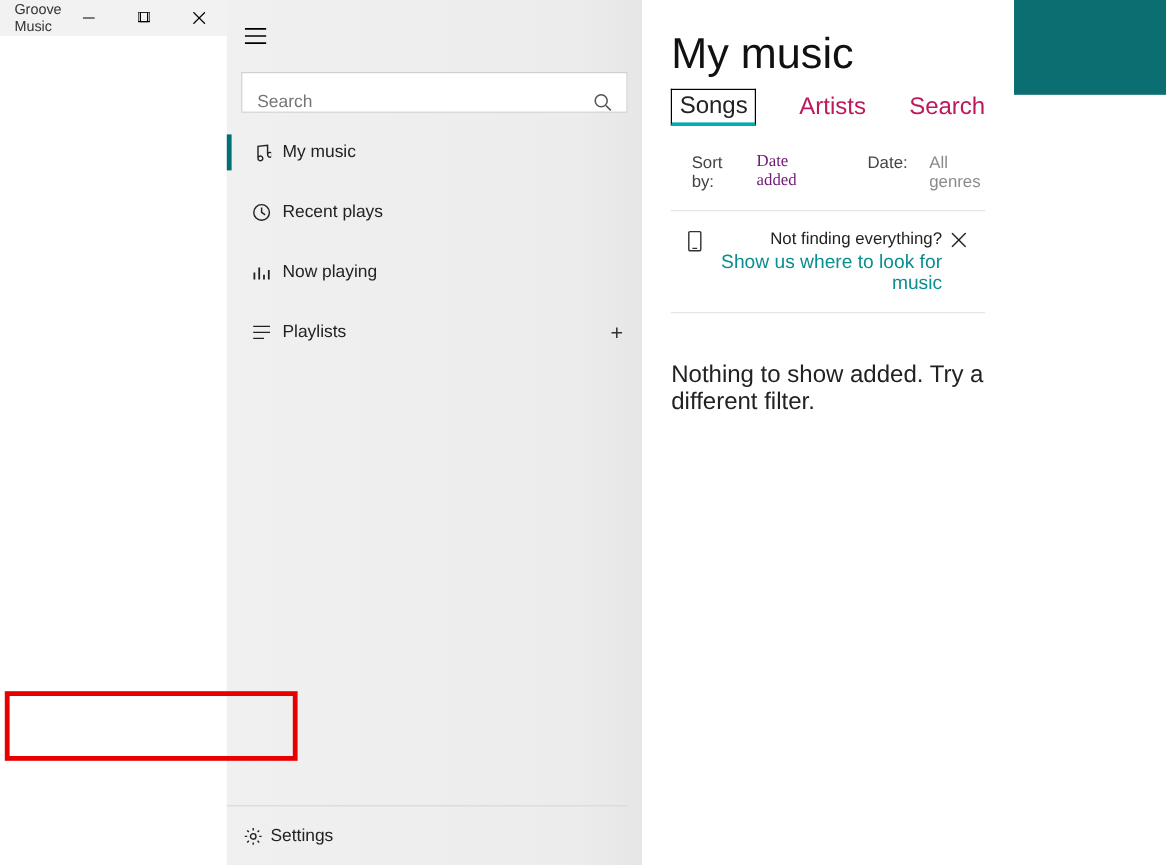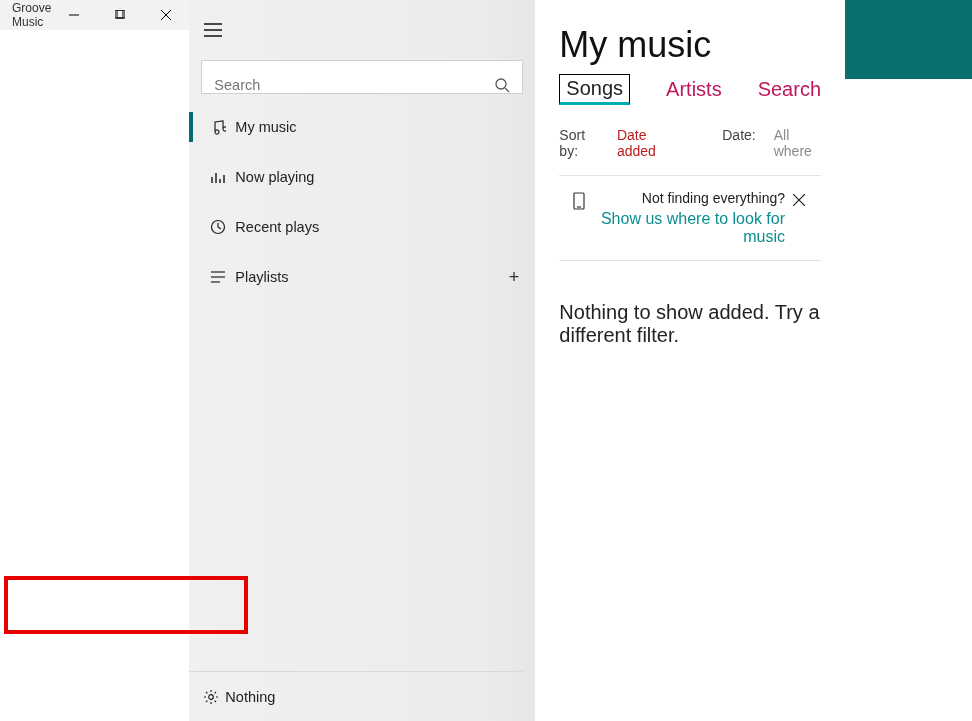--- a/index.html
+++ b/index.html
@@ -33,23 +33,23 @@
   .sidebar-spacer { flex: 1; }
   .settings-row { height: 50px; display: flex; align-items: center; padding-left: 14px; font-size: 14.5px; color: #222; border-top: 1px solid #d9d9d9; margin: 0 12px 0 0; }
   .settings-highlight { position: absolute; left: 4px; top: 576px; width: 244px; height: 58px; border: 4px solid #e80000; pointer-events: none; }
 
   
   .content { flex: 1; padding: 24px 24px 0 24px; display: flex; flex-direction: column; }
   .page-title { font-size: 36px; font-weight: 300; color: #111; margin-bottom: 4px; }
   .tabs { display: flex; gap: 36px; margin-top: 4px; align-items: center; }
   .tab { font-size: 20px; color: #be185d; padding: 4px 0; }
   .tab.active { color: #222; border: 1px solid #000; padding: 2px 6px; border-bottom: 3px solid #00adb1; }
-  .filters { margin-top: 22px; font-size: 14px; color: #333; display: flex; gap: 18px; }
+  .filters { margin-top: 22px; font-size: 14px; color: #333; display: flex; gap: 18px; margin-left: 17px; }
   .filters .label { color: #444; }
-  .filters .value-accent { color: #b91c1c; }
+  .filters .value-accent { color: #701a75; font-family: Liberation Serif, serif; }
   .filters .value-muted { color: #8a8a8a; }
   .filters .gap { width: 12px; }
   .divider { height: 1px; background: #e4e4e4; margin-top: 16px; }
   .notice { display: flex; align-items: flex-start; padding: 14px 8px; border-bottom: 1px solid #e4e4e4; text-align: right; }
   .notice .device { margin: 2px 12px 0 6px; }
   .notice-text { flex: 1; }
   .notice-text .line1 { font-size: 14px; color: #222; }
   .notice-text .line2 { font-size: 16px; color: #0a8e91; margin-top: 4px; }
   .notice .close { padding: 4px 8px; color: #222; }
   .empty { margin-top: 40px; font-size: 20px; color: #222; font-weight: 400; }
@@ -122,36 +122,36 @@
           <span class="icon">
             <svg width="16" height="16" viewBox="0 0 16 16">
                 <path d="M5 13a2 2 0 1 0 0-.001V3l8-1v8a2 2 0 1 0 0-.001" fill="none" stroke="#222" stroke-width="1.2"></path>
               </svg>
           </span>
           <span class="label">My music</span>
         </div>
         <div class="nav-item">
           <span class="icon">
             <svg width="16" height="16" viewBox="0 0 16 16">
+                <circle cx="8" cy="8" r="6.5" fill="none" stroke="#222" stroke-width="1.2"></circle>
+                <path d="M8 4v4l3 2" fill="none" stroke="#222" stroke-width="1.2"></path>
+              </svg>
+          </span>
+          <span class="label">Recent plays</span>
+        </div>
+        <div class="nav-item">
+          <span class="icon">
+            <svg width="16" height="16" viewBox="0 0 16 16">
                 <line x1="2" y1="14" x2="2" y2="8" stroke="#222" stroke-width="1.5"></line>
                 <line x1="6" y1="14" x2="6" y2="4" stroke="#222" stroke-width="1.5"></line>
                 <line x1="10" y1="14" x2="10" y2="10" stroke="#222" stroke-width="1.5"></line>
                 <line x1="14" y1="14" x2="14" y2="6" stroke="#222" stroke-width="1.5"></line>
               </svg>
           </span>
           <span class="label">Now playing</span>
-        </div>
-        <div class="nav-item">
-          <span class="icon">
-            <svg width="16" height="16" viewBox="0 0 16 16">
-                <circle cx="8" cy="8" r="6.5" fill="none" stroke="#222" stroke-width="1.2"></circle>
-                <path d="M8 4v4l3 2" fill="none" stroke="#222" stroke-width="1.2"></path>
-              </svg>
-          </span>
-          <span class="label">Recent plays</span>
         </div>
         <div class="nav-item">
           <span class="icon">
             <svg width="16" height="16" viewBox="0 0 16 16">
                 <line x1="1" y1="3" x2="15" y2="3" stroke="#222" stroke-width="1.2"></line>
                 <line x1="1" y1="8" x2="15" y2="8" stroke="#222" stroke-width="1.2"></line>
                 <line x1="1" y1="13" x2="10" y2="13" stroke="#222" stroke-width="1.2"></line>
               </svg>
           </span>
           <span class="label">Playlists</span>
@@ -161,39 +161,39 @@
 
       <div class="sidebar-spacer"></div>
 
       <div class="settings-row">
         <span class="icon">
           <svg width="16" height="16" viewBox="0 0 16 16">
               <circle cx="8" cy="8" r="2.3" fill="none" stroke="#222" stroke-width="1.2"></circle>
               <path d="M8 1v2M8 13v2M1 8h2M13 8h2M3 3l1.4 1.4M11.6 11.6L13 13M13 3l-1.4 1.4M4.4 11.6L3 13" stroke="#222" stroke-width="1.2"></path>
             </svg>
         </span>
-        <span class="label" style="margin-left:6px">Nothing</span>
+        <span class="label" style="margin-left:6px">Settings</span>
       </div>
     </div>
 
     <div class="content">
       <div class="page-title">My music</div>
 
       <div class="tabs">
         <div class="tab active"><span>Songs</span></div>
         <div class="tab"><span>Artists</span></div>
         <div class="tab"><span>Search</span></div>
       </div>
 
       <div class="filters">
         <span class="label">Sort by:</span>
         <span class="value-accent">Date added</span>
         <span class="gap"></span>
         <span class="label">Date:</span>
-        <span class="value-muted">All where</span>
+        <span class="value-muted">All genres</span>
       </div>
 
       <div class="divider"></div>
 
       <div class="notice">
         <span class="device">
           <svg width="12" height="18" viewBox="0 0 12 18">
               <rect x="1" y="1" width="10" height="16" rx="1" fill="none" stroke="#333" stroke-width="1.2"></rect>
               <line x1="4" y1="15" x2="8" y2="15" stroke="#333" stroke-width="1.2"></line>
             </svg>

